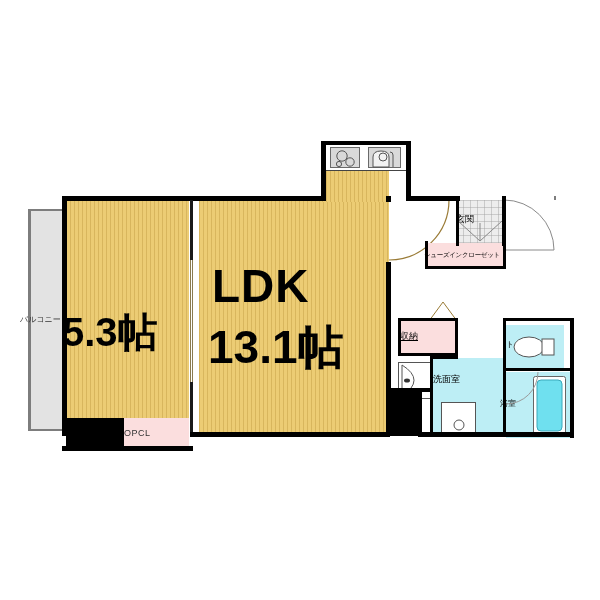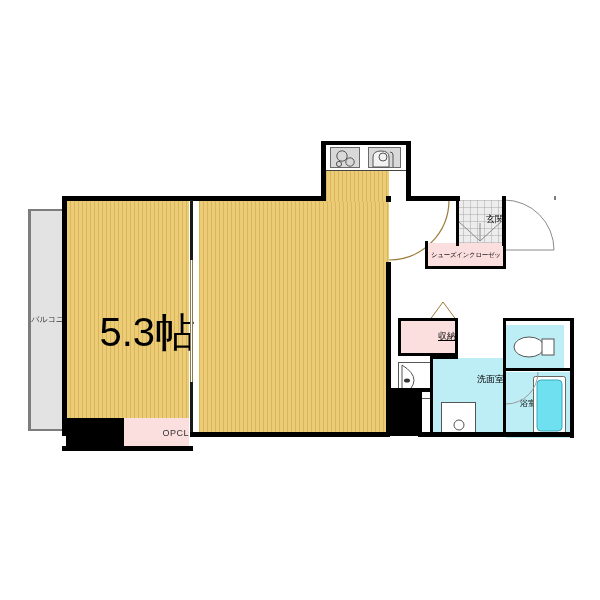--- a/index.html
+++ b/index.html
@@ -44,31 +44,31 @@
   }
 
   
   .wall { background: #000000; }
   .wall-thin { background: #1a1a1a; }
   .wall-grey { background: #7d7d7d; }
 
   
   .lbl {
     color: #000000;
-    text-align: right;
+    text-align: left;
     white-space: nowrap;
     line-height: 1;
   }
   .lbl-room-big {
     font-weight: bold;
     font-size: 40px;
     letter-spacing: 1px;
   }
   .lbl-room-area {
-    font-weight: normal;
+    font-weight: bold;
     font-size: 40px;
   }
   .lbl-ldk {
     font-weight: bold;
     font-size: 46px;
     letter-spacing: 1px;
   }
   .lbl-ldk-area {
     font-weight: bold;
     font-size: 46px;
@@ -98,20 +98,22 @@
   <div class="abs tatami" style="left:66px; top:200px; width:123px; height:232px;"></div>
 
   <div class="abs floor-pink" style="left:124px; top:418px; width:65px; height:31px;"></div>
   <div class="abs lbl lbl-opcl" style="left:124px; top:429px; width:65px;">OPCL</div>
 
   <div class="abs lbl lbl-room-area" style="left:62px; top:312px; width:133px;">5.3帖</div>
 
   <div class="abs tatami" style="left:199px; top:200px; width:190px; height:232px;"></div>
   <div class="abs tatami" style="left:322px; top:162px; width:67px; height:40px;"></div>
 
+  <div class="abs lbl lbl-ldk" style="left:212px; top:263px; width:160px;">LDK</div>
+  <div class="abs lbl lbl-ldk-area" style="left:208px; top:324px; width:170px;">13.1帖</div>
 
   <div class="abs box-outline" style="left:325px; top:143px; width:82px; height:28px; border:1px solid #444;"></div>
 
   <div class="abs fixture-grey" style="left:330px; top:147px; width:30px; height:21px;">
     <svg width="30" height="21" viewBox="0 0 30 21">
       <circle cx="11" cy="8" r="5.2" fill="none" stroke="#555" stroke-width="1"></circle>
       <circle cx="19" cy="14" r="4.2" fill="none" stroke="#555" stroke-width="1"></circle>
       <circle cx="8" cy="16" r="2.6" fill="none" stroke="#555" stroke-width="1"></circle>
     </svg>
   </div>

